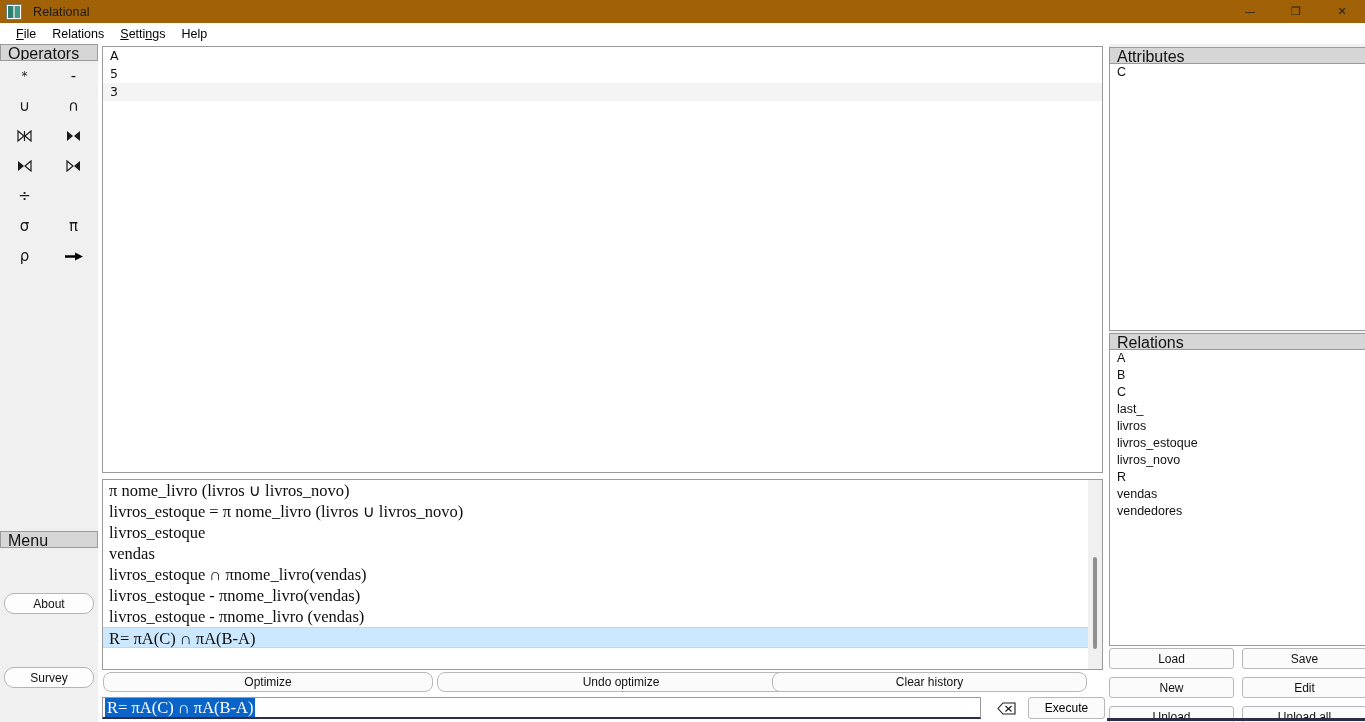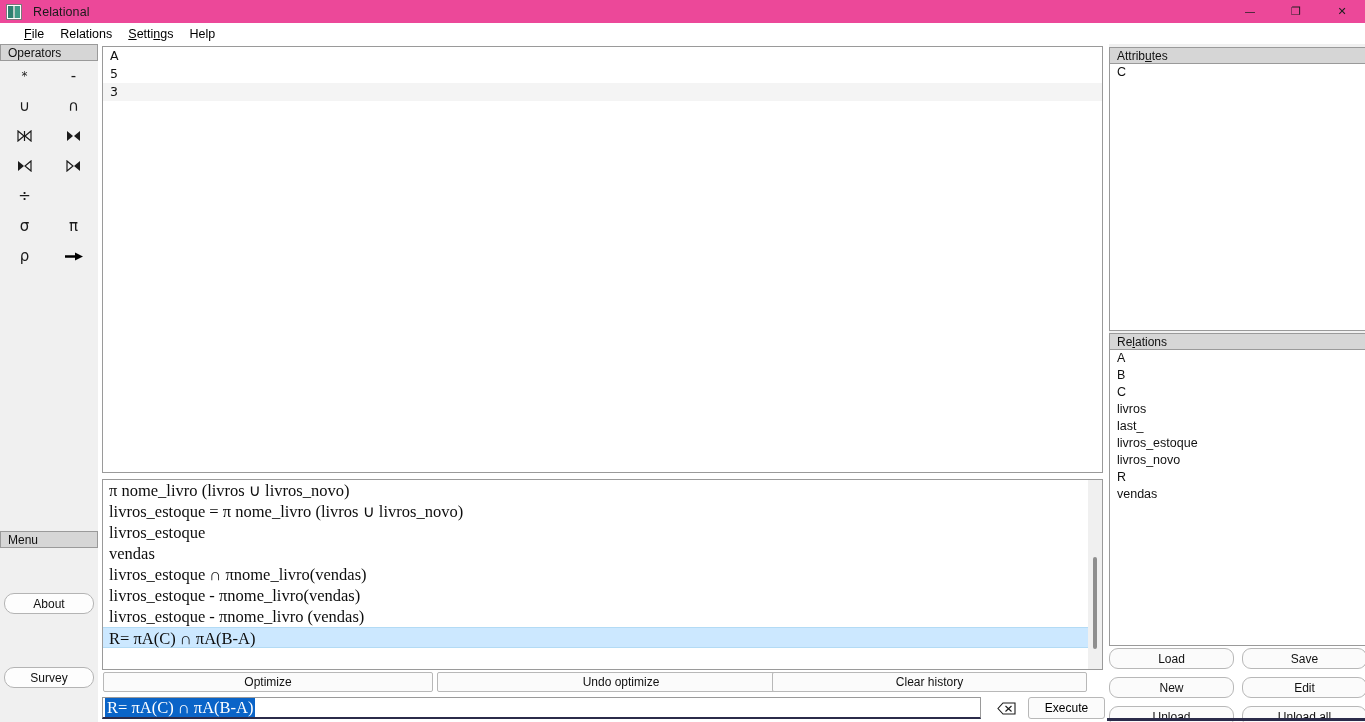--- a/index.html
+++ b/index.html
@@ -15,21 +15,21 @@
     font-size: 12px;
     color: #000000;
     -webkit-font-smoothing: antialiased;
   }
 
   
   .titlebar {
     position: absolute;
     left: 0; top: 0;
     width: 1365px; height: 23px;
-    background: #ec4899;
+    background: #a16207;
     display: flex;
     align-items: center;
   }
   .app-icon {
     width: 16px; height: 16px;
     margin-left: 6px;
     border: 1px solid #7a7a7a;
     background: #ffffff;
     box-sizing: border-box;
     display: flex;
@@ -64,37 +64,37 @@
   }
 
   
   .menubar {
     position: absolute;
     left: 0; top: 23px;
     width: 1365px; height: 21px;
     background: #ffffff;
     display: flex;
     align-items: center;
-    padding-left: 16px;
+    padding-left: 8px;
     box-sizing: border-box;
   }
   .menu-item {
     padding: 2px 8px;
     font-size: 12.5px;
     color: #000;
     white-space: nowrap;
   }
   .mn { text-decoration: underline; }
 
   
   .panel-header {
     background: #d6d6d6;
     border: 1px solid #9a9a9a;
     box-sizing: border-box;
-    font-size: 12px;
+    font-size: 16px;
     color: #111;
     padding: 1px 0 1px 7px;
     height: 17px;
     line-height: 15px;
     overflow: hidden;
   }
 
   
   .left-col {
     position: absolute;
@@ -210,21 +210,21 @@
     background: #8f8f8f;
     border-radius: 2px;
   }
 
   
   .mid-btn {
     position: absolute;
     height: 20px;
     background: #fbfbfb;
     border: 1px solid #b8b8b8;
-    border-radius: 2px;
+    border-radius: 8px;
     box-sizing: border-box;
     font-size: 12px;
     color: #111;
     display: flex; align-items: center; justify-content: center;
   }
   #optimize-button      { left: 103px; top: 672px; width: 330px; }
   #undo-optimize-button { left: 437px; top: 672px; width: 368px; }
   #clear-history-button { left: 772px; top: 672px; width: 315px; }
 
   
@@ -312,21 +312,21 @@
     left: 0; top: 604px;
     width: 258px;
     display: grid;
     grid-template-columns: 125px 125px;
     grid-gap: 8px 8px;
   }
   .rb {
     height: 21px;
     background: #fbfbfb;
     border: 1px solid #b8b8b8;
-    border-radius: 9px;
+    border-radius: 3px;
     box-sizing: border-box;
     font-size: 12px;
     color: #111;
     display: flex; align-items: center; justify-content: center;
   }
 
   .bottom-rule {
     position: absolute;
     left: 1107px; top: 718px;
     width: 258px; height: 3px;
@@ -448,26 +448,27 @@
   <div class="panel-header" id="attributes-header">Attrib<span class="mn">u</span>tes</div>
   <div class="attributes-body">
     <div class="list-row">C</div>
   </div>
 
   <div class="panel-header" id="relations-header">Re<span class="mn">l</span>ations</div>
   <div class="relations-body">
     <div class="list-row">A</div>
     <div class="list-row">B</div>
     <div class="list-row">C</div>
+    <div class="list-row">last_</div>
     <div class="list-row">livros</div>
-    <div class="list-row">last_</div>
     <div class="list-row">livros_estoque</div>
     <div class="list-row">livros_novo</div>
     <div class="list-row">R</div>
     <div class="list-row">vendas</div>
+    <div class="list-row">vendedores</div>
   </div>
 
   <div class="right-btns">
     <div class="rb">Load</div>
     <div class="rb">Save</div>
     <div class="rb">New</div>
     <div class="rb">Edit</div>
     <div class="rb">Unload</div>
     <div class="rb">Unload all</div>
   </div>

